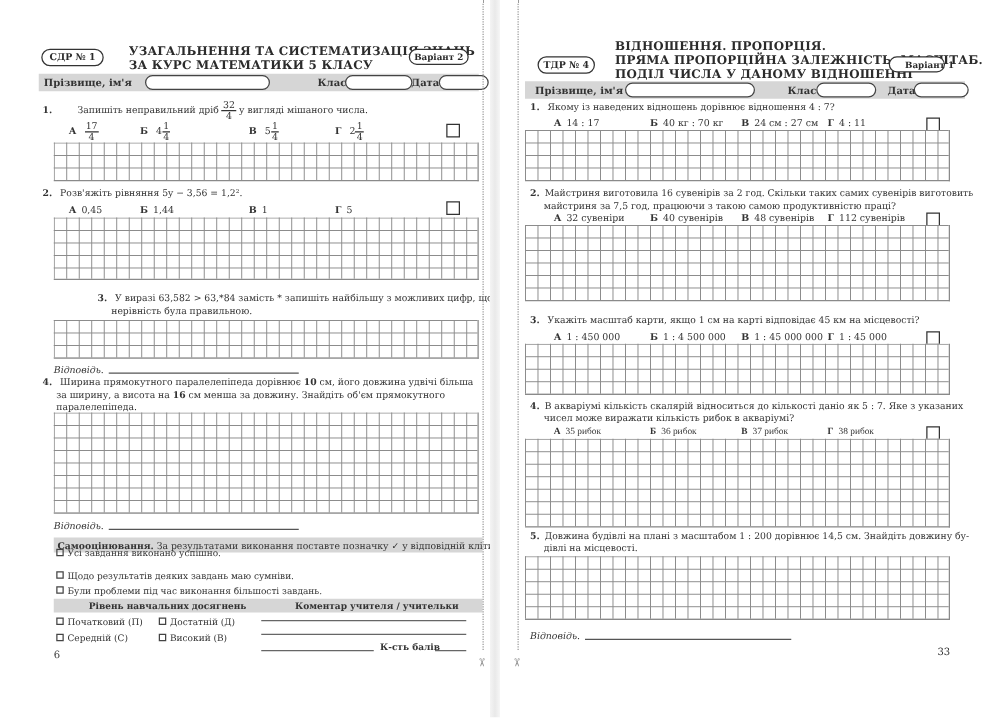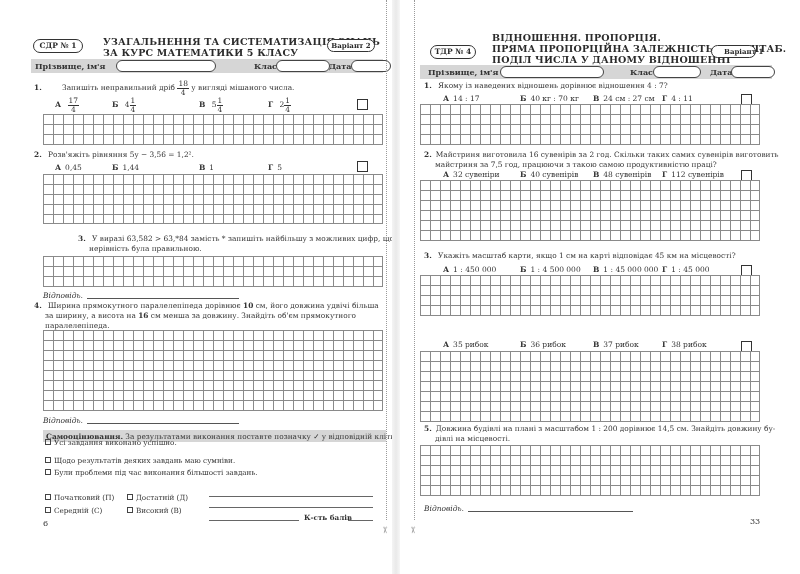--- a/index.html
+++ b/index.html
@@ -64,21 +64,21 @@
     <span class="lbl" style="left:223px;">Клас</span>
     <div class="field" style="left:245px; width:54px;"></div>
     <span class="lbl" style="left:298px;">Дата</span>
     <div class="field" style="left:320px; width:40px;"></div>
   </div>
 
   <div class="q" style="left:34px; top:80px; width:350px;">
     <b>1.</b>
     <span style="margin-left:18px;">Запишіть неправильний дріб</span>
     <span class="frac">
-      <span class="num">18</span>
+      <span class="num">32</span>
       <span class="den">4</span>
     </span>
     <span>у вигляді мішаного числа.</span>
   </div>
   <div class="opts" style="left:55px; top:97px; width:330px;">
     <span class="opt" style="left:0;">
       <span class="letter">А</span>
       <span class="frac"><span class="num">17</span><span class="den">4</span></span>
     </span>
     <span class="opt" style="left:57px;">
@@ -129,20 +129,24 @@
   </div>
 
   <div class="self-bar" style="left:43px; top:430px; width:343px;">
     <b>Самооцінювання.</b>
     <span>За результатами виконання поставте позначку ✓ у відповідній клітинці.</span>
   </div>
   <div class="check" style="left:45px; top:438px;"><span class="cb"></span><span>Усі завдання виконано успішно.</span></div>
   <div class="check" style="left:45px; top:456px;"><span class="cb"></span><span>Щодо результатів деяких завдань маю сумніви.</span></div>
   <div class="check" style="left:45px; top:468px;"><span class="cb"></span><span>Були проблеми під час виконання більшості завдань.</span></div>
 
+  <div class="table-hdr" style="left:43px; top:479px; width:343px;">
+    <span style="left:28px;">Рівень навчальних досягнень</span>
+    <span style="left:193px;">Коментар учителя / учительки</span>
+  </div>
   <div class="check" style="left:45px; top:493px;"><span class="cb"></span><span>Початковий (П)</span></div>
   <div class="check" style="left:127px; top:493px;"><span class="cb"></span><span>Достатній (Д)</span></div>
   <div class="check" style="left:45px; top:506px;"><span class="cb"></span><span>Середній (С)</span></div>
   <div class="check" style="left:127px; top:506px;"><span class="cb"></span><span>Високий (В)</span></div>
   <div class="hline" style="left:209px; top:496px; width:164px;"></div>
   <div class="hline" style="left:209px; top:507px; width:164px;"></div>
   <div class="hline" style="left:209px; top:520px; width:90px;"></div>
   <div class="check" style="left:304px; top:513px; font-weight:bold;">К-сть балів</div>
   <div class="hline" style="left:348px; top:520px; width:25px;"></div>
 
@@ -209,21 +213,25 @@
   </div>
   <div class="opts" style="left:43px; top:265px; width:310px;">
     <span class="opt" style="left:0;"><span class="letter">А</span><span>1 : 450 000</span></span>
     <span class="opt" style="left:77px;"><span class="letter">Б</span><span>1 : 4 500 000</span></span>
     <span class="opt" style="left:150px;"><span class="letter">В</span><span>1 : 45 000 000</span></span>
     <span class="opt" style="left:219px;"><span class="letter">Г</span><span>1 : 45 000</span></span>
   </div>
   <div class="ansbox" style="left:341px; top:265px;"></div>
   <div class="grid" style="left:20px; top:275px; width:340px; height:41px;"></div>
 
-  <div class="opts" style="left:43px; top:340px; width:310px;">
+  <div class="q" style="left:24px; top:320px; width:355px;">
+    <div><b>4.</b><span style="margin-left:4px;">В акваріумі кількість скалярій відноситься до кількості даніо як 5 : 7. Яке з указаних</span></div>
+    <div style="padding-left:11px;">чисел може виражати кількість рибок в акваріумі?</div>
+  </div>
+  <div class="opts" style="left:43px; top:340px; width:310px;font-family:Liberation Serif, serif;">
     <span class="opt" style="left:0;"><span class="letter">А</span><span>35 рибок</span></span>
     <span class="opt" style="left:77px;"><span class="letter">Б</span><span>36 рибок</span></span>
     <span class="opt" style="left:150px;"><span class="letter">В</span><span>37 рибок</span></span>
     <span class="opt" style="left:219px;"><span class="letter">Г</span><span>38 рибок</span></span>
   </div>
   <div class="ansbox" style="left:341px; top:341px;"></div>
   <div class="grid" style="left:20px; top:351px; width:340px; height:71px;"></div>
 
   <div class="q" style="left:24px; top:424px; width:355px;">
     <div><b>5.</b><span style="margin-left:4px;">Довжина будівлі на плані з масштабом 1 : 200 дорівнює 14,5 см. Знайдіть довжину бу-</span></div>

